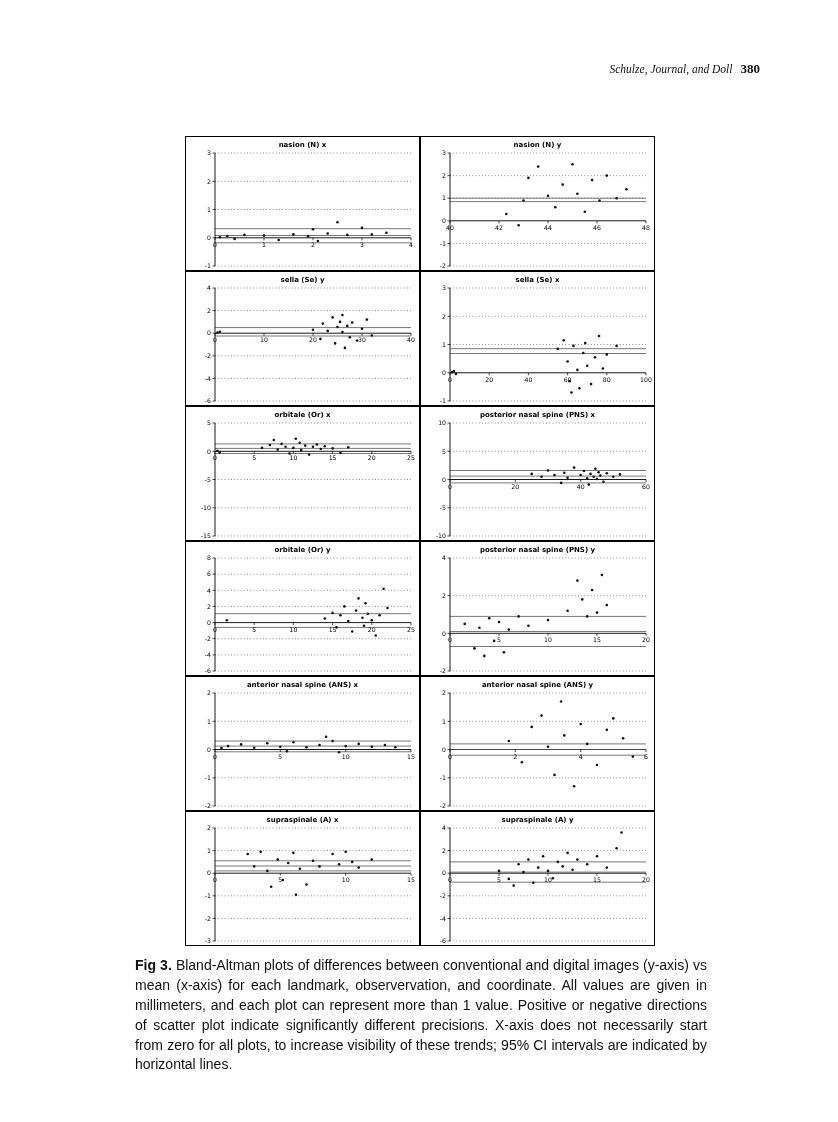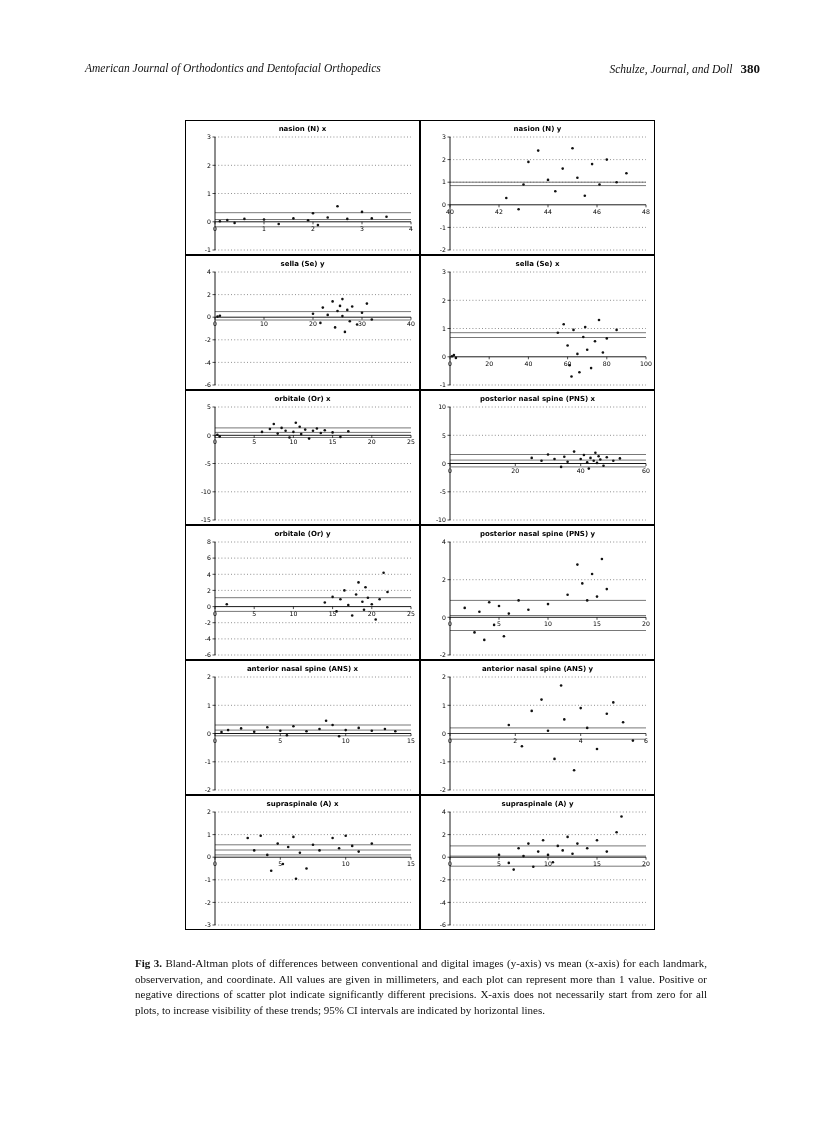--- a/index.html
+++ b/index.html
@@ -4,37 +4,36 @@
 <style>
   html,body{margin:0;padding:0;background:#e8e8e8;}
   .page{position:relative;width:838px;height:1122px;background:#ffffff;margin:0 auto;
         font-family:"Liberation Serif",serif;color:#111;overflow:hidden;}
   .page-header{position:absolute;left:85px;right:78px;top:60px;display:flex;
         justify-content:space-between;align-items:flex-start;
         font-style:italic;font-size:11.5px;line-height:1.4;}
   .header-left div{white-space:nowrap;}
   .header-right{white-space:nowrap;text-align:right;}
   .page-number{font-style:normal;font-weight:bold;font-size:13px;margin-left:8px;}
-  .figure-grid{position:absolute;left:185px;top:120px;width:451px;
+  .figure-grid{position:absolute;left:185px;top:136px;width:451px;
         display:grid;grid-template-columns:235px 235px;}
   .plot-cell{width:235px;height:135px;}
   .plot-cell svg{display:block;}
   .caption{position:absolute;left:135px;top:956px;width:572px;
-        font-family:Liberation Serif, serif;font-size:11px;line-height:1.42;
+        font-family:Liberation Sans, sans-serif;font-size:14px;line-height:1.42;
         color:#111;text-align:justify;}
   .caption-label{font-weight:bold;}
 </style>
 </head>
 <body>
 
 <div class="page">
 
   <header class="page-header">
     <div class="header-left">
-      <div>American Journal of Orthodontics and Dentofacial Orthopedics</div>
     </div>
     <div class="header-right">
       <span>Schulze, Journal, and Doll</span><span class="page-number">380</span>
     </div>
   </header>
 
   <div class="figure-grid" id="figure-grid">
       <div class="plot-cell">
         <svg width="235" height="135" viewBox="0 0 235 135">
           <rect x="0.5" y="0.5" width="234" height="134" fill="#fff" stroke="#000" stroke-width="1"></rect>

